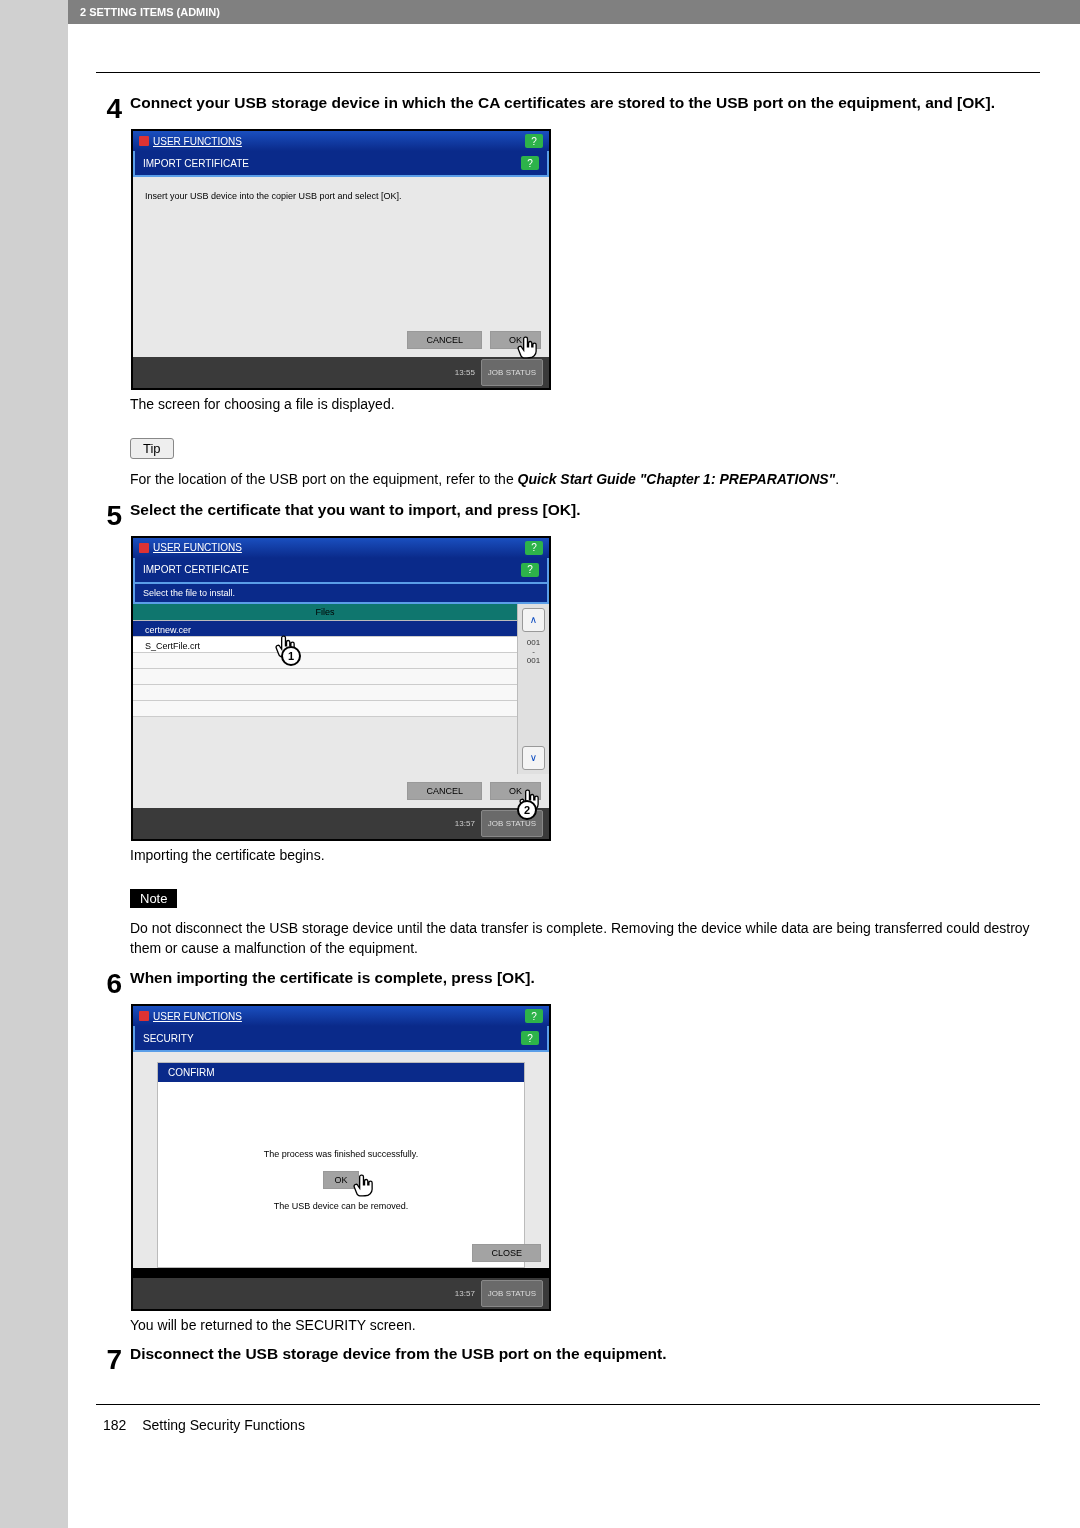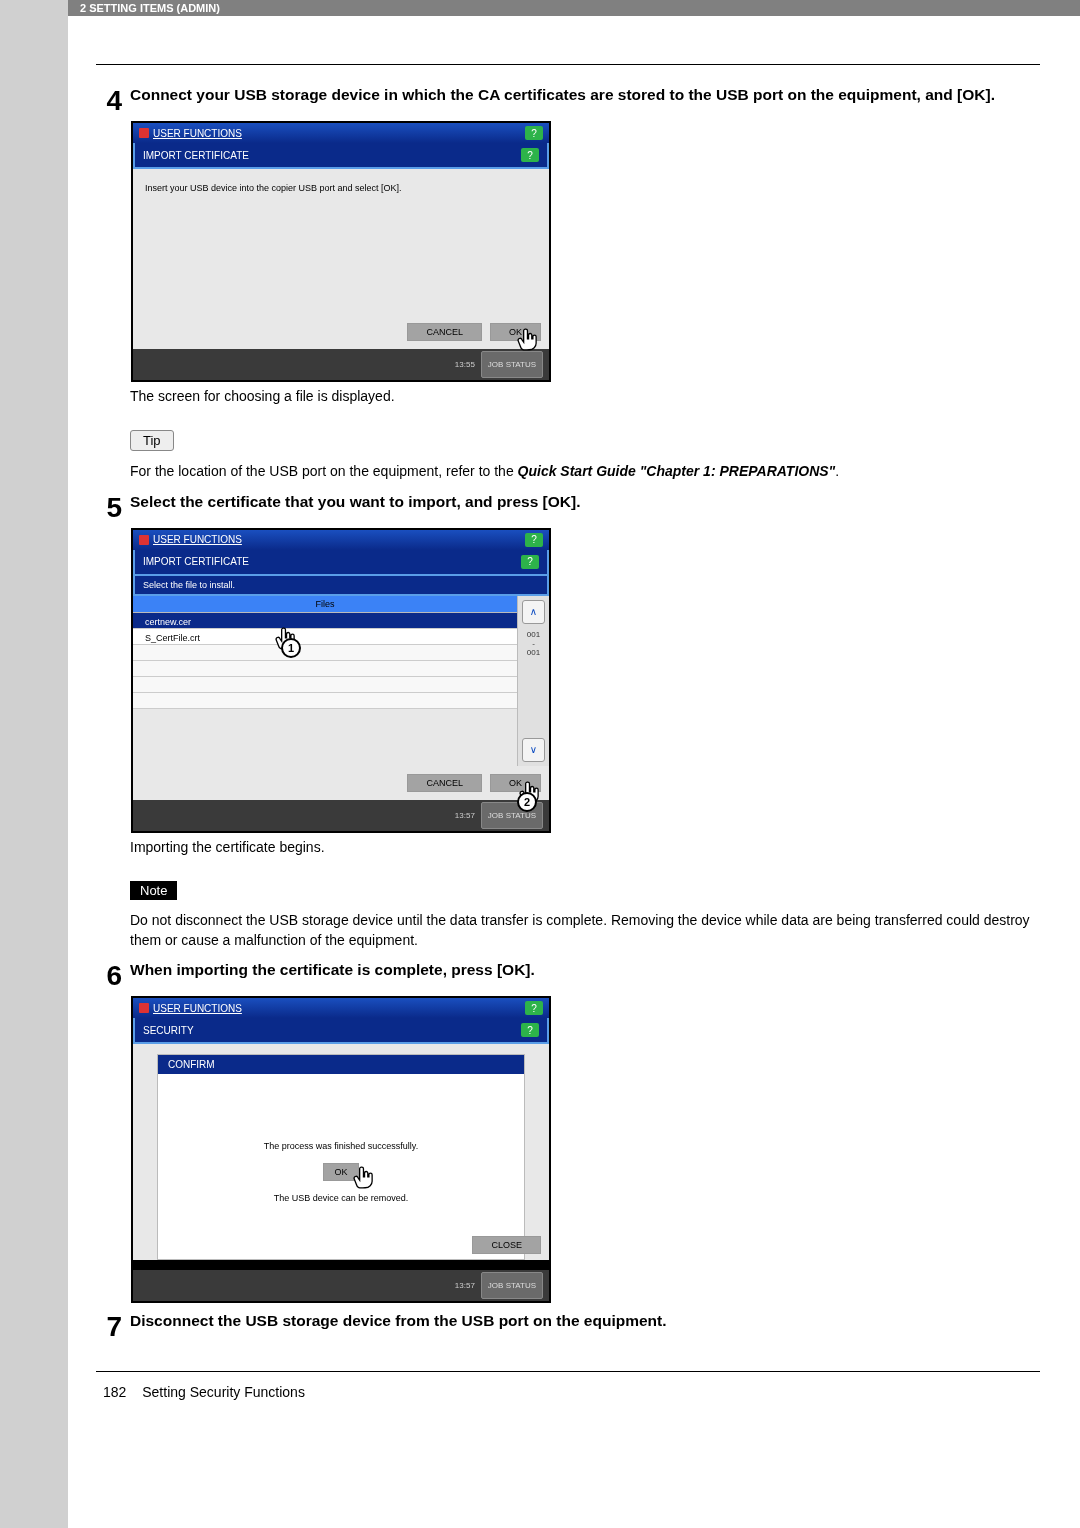--- a/index.html
+++ b/index.html
@@ -1,18 +1,18 @@
 <!DOCTYPE html>
 <html><head>
 <meta charset="utf-8">
 <style>
   * { box-sizing: border-box; margin: 0; padding: 0; }
   body { font-family: Arial, Helvetica, sans-serif; background: #fff; color: #000; font-size: 14px; }
   .page { width: 1080px; margin: 0 auto; padding: 0; position: relative; min-height: 1528px; }
-  .header-bar { background: #808080; color: #fff; font-size: 11px; font-weight: bold; padding: 5px 12px; margin-left: 68px; margin-right: 0; height: 16px; display: flex; align-items: center; }
+  .header-bar { background: #808080; color: #fff; font-size: 11px; font-weight: bold; padding: 5px 12px; margin-left: 68px; margin-right: 0; height: 24px; display: flex; align-items: center; }
   .gray-sidebar { position: absolute; left: 0; top: 0; width: 68px; background: #d0d0d0; height: 1528px; }
   .content { margin-left: 68px; padding: 0 40px 0 28px; }
   hr.rule { border: none; border-top: 1px solid #000; margin: 48px 0 20px 0; }
   hr.rule.bottom { margin-top: 30px; margin-bottom: 12px; }
   .step { display: flex; margin-bottom: 6px; }
   .step-num { font-size: 28px; font-weight: bold; width: 34px; flex-shrink: 0; line-height: 1; padding-top: 2px; text-align: right; padding-right: 8px;}
   .step-text { font-size: 15.5px; font-weight: bold; line-height: 1.35; flex: 1; }
   .sub-text { font-size: 14px; margin-left: 34px; margin-top: 4px; margin-bottom: 6px; line-height: 1.45; }
   .tip-box { display: inline-block; border: 1px solid #888; border-radius: 3px; padding: 2px 12px; font-size: 13px; margin-left: 34px; margin-top: 18px; margin-bottom: 6px; background: #eee; }
   .note-box { display: inline-block; background: #000; color: #fff; padding: 2px 10px; font-size: 13px; margin-left: 34px; margin-top: 18px; margin-bottom: 6px; }
@@ -33,21 +33,21 @@
   .ds-msg { font-size: 9px; padding: 4px 2px; }
   .ds-buttons { position: absolute; bottom: 8px; right: 8px; display: flex; gap: 8px; }
   .ds-btn { background: #a3a3a3; border: 1px solid #999; border-radius: 0; padding: 3px 18px; font-size: 9px; }
   .ds-btn.small { padding: 3px 10px; }
   .ds-footer { background: #3a3a3a; color: #ccc; font-size: 8px; padding: 2px 6px; display: flex; justify-content: space-between; align-items:center;}
   .ds-footer .job { background: #6a6a6a; color:#ddd; border:1px solid #888; padding:8px 6px; font-size:8px; border-radius:2px;}
   .finger { position: absolute; width: 26px; height: 26px; }
   .finger svg { width: 100%; height: 100%; }
   .num-circle { position: absolute; width: 20px; height: 20px; background: #fff; border: 2px solid #000; border-radius: 50%; display: flex; align-items: center; justify-content: center; font-size: 11px; font-weight: bold; }
   .file-col-left { flex:1; }
-  .file-header { background:#3b82f6; text-align:center; padding:3px; font-size:9px; border-bottom:1px solid #bbb;}
+  .file-header { background:#0f766e; text-align:center; padding:3px; font-size:9px; border-bottom:1px solid #bbb;}
   .file-row { background:#fff; border-bottom:1px solid #ccc; padding:4px 12px; font-size:9px; height:16px;}
   .file-row.selected { background:#0a2a8a; color:#fff; }
   .file-row.empty { background:#f8f8f8; }
   .file-col-right { width:32px; background:#e0e0e0; border-left:1px solid #bbb; display:flex; flex-direction:column;}
   .arrow-btn { height:24px; background:#f4f4f4; border:1px solid #999; margin:4px; border-radius:3px; display:flex;align-items:center;justify-content:center; font-size:10px; color:#0a4ac0;}
   .page-ind { font-size:8px; text-align:center; padding:2px 0; color:#333; flex:1; display:flex; flex-direction:column; justify-content:flex-start; gap:0;}
   .ds-buttons-row { background:#e8e8e8; padding:8px; display:flex; justify-content:flex-end; gap:8px; position:relative;}
   .confirm-body { background:#fff; margin:0 24px 10px 24px; padding:0; border:1px solid #bbb; min-height:206px; display:flex; flex-direction:column;}
   .confirm-header { background:#0a2a8a; color:#fff; padding:4px 10px; font-size:10px;}
   .confirm-content { flex:1; display:flex; flex-direction:column; align-items:center; justify-content:center; gap:12px; padding:20px 10px 10px 10px;}
@@ -226,20 +226,21 @@
         <div class="ds-footer">
           <span></span>
           <span style="display:flex;gap:6px;align-items:center;">
               <span>13:57</span>
               <span class="job">JOB STATUS</span>
             </span>
         </div>
       </div>
     </div>
 
+    <div class="sub-text">You will be returned to the SECURITY screen.</div>
 
     
     <div class="step" style="margin-top:8px;">
       <div class="step-num">7</div>
       <div class="step-text">Disconnect the USB storage device from the USB port on the equipment.</div>
     </div>
 
     <hr class="rule bottom">
   </div>
 

